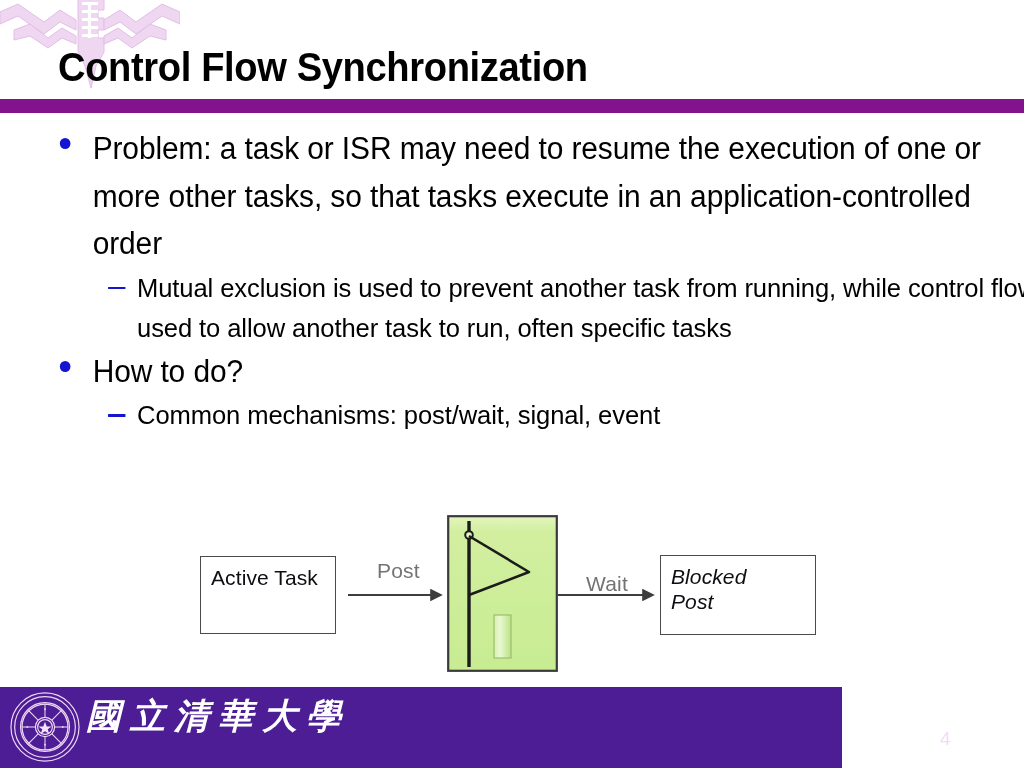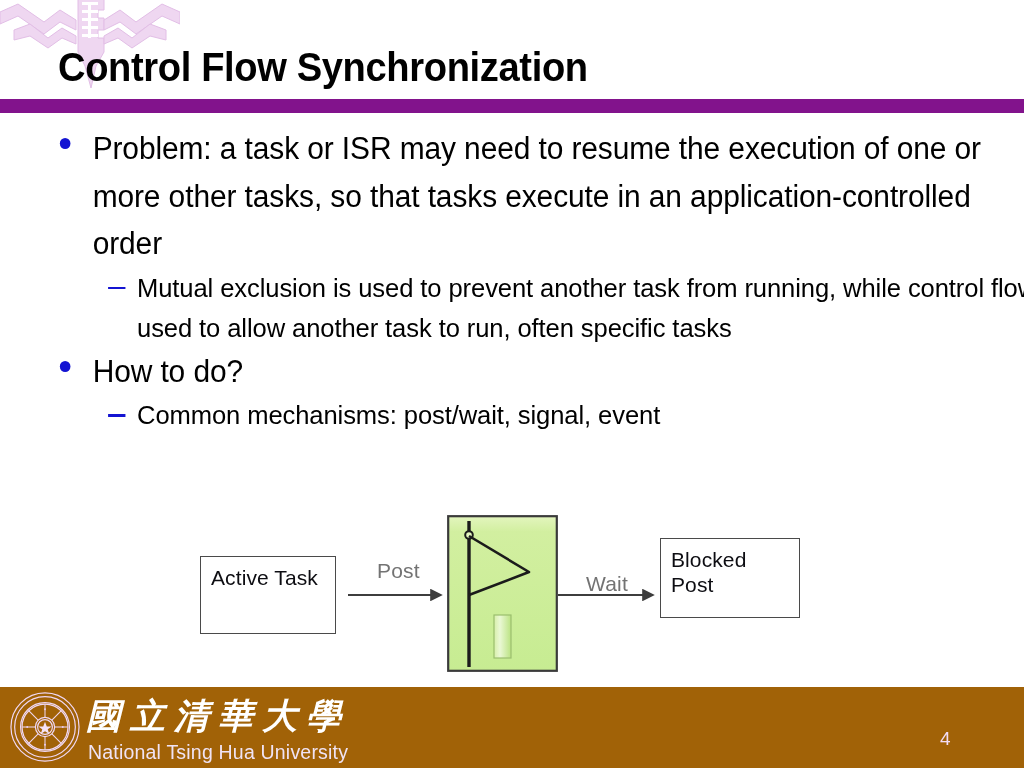--- a/index.html
+++ b/index.html
@@ -115,21 +115,21 @@
     background: #ffffff;
     border: 1.6px solid #4a4a4a;
     box-sizing: border-box;
     font-size: 21px;
     color: #0d0d12;
     line-height: 25px;
     padding: 8px 0 0 10px;
     letter-spacing: 0.1px;
   }
   #box-active { left: 200px; top: 58px; width: 136px; height: 78px; }
-  #box-blocked { left: 660px; top: 40px; width: 140px; height: 80px; }
+  #box-blocked { left: 660px; top: 57px; width: 156px; height: 80px; font-style: italic; }
 
   .flag-box {
     position: absolute;
     left: 447px;
     top: 17px;
     width: 111px;
     height: 157px;
   }
 
   .arrow-label {
@@ -141,23 +141,24 @@
   #label-post { left: 377px; top: 61px; }
   #label-wait { left: 586px; top: 61px; margin-top: 13px; }
 
   .arrow-svg { position: absolute; left: 0; top: 0; }
 
   
   .footer {
     position: absolute;
     left: 0;
     top: 687px;
-    width: 1024px;
+    width: 816px;
     height: 81px;
-    background: #a16207;
+    background: #4c1d95;
+    padding-left: 26px;
   }
   .seal {
     position: absolute;
     left: 8px;
     top: 3px;
     width: 74px;
     height: 74px;
   }
   .uni-cn {
     position: absolute;
@@ -312,16 +313,15 @@
     <polygon points="50,43 52.4,49.2 59,49.2 53.7,53.2 55.8,59.6 50,55.7 44.2,59.6 46.3,53.2 41,49.2 47.6,49.2" fill="#F4E2F7"></polygon>
     <g fill="#EBC9F0">
       <circle cx="50" cy="26" r="1.3"></circle>
         <circle cx="50" cy="74" r="1.3"></circle>
       <circle cx="26" cy="50" r="1.3"></circle>
         <circle cx="74" cy="50" r="1.3"></circle>
     </g>
   </svg>
 
   <div class="uni-cn">國立清華大學</div>
-  <div class="uni-en">National Tsing Hua University</div>
   <div class="page-num">4</div>
 
 </div>
 
 </body></html>

